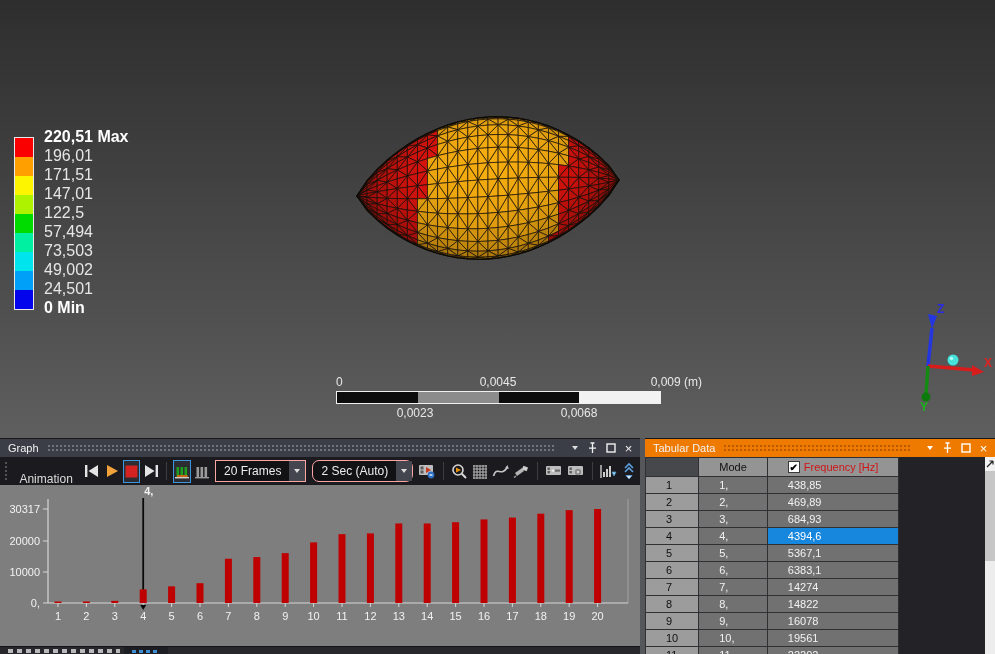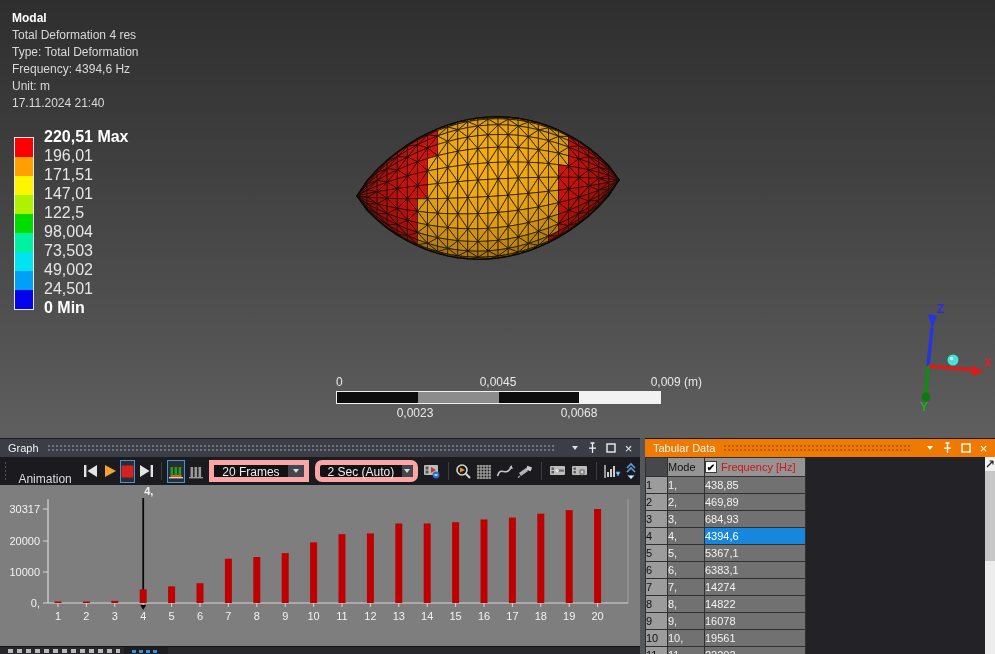--- a/index.html
+++ b/index.html
@@ -43,21 +43,21 @@
   .graph-panel{position:absolute;left:0;top:438px;width:640px;height:216px;background:#7e7e7e;border-top:1px solid #17171a;}
   .graph-title{background:#3b3e47;}
   .graph-toolbar{position:absolute;left:0;top:18px;width:640px;height:28px;background:#1b1b1f;
      display:flex;align-items:center;padding-left:4px;gap:2px;color:#dcdcdc;font-size:12px;}
   .gripper{width:5px;height:20px;margin-right:4px;
      background-image:radial-gradient(rgba(255,255,255,.25) 1px,transparent 1.1px);background-size:4px 4px;}
   .anim-label{margin:16px 8px 0 6px;}
   .tbtn{width:25px;height:23px;display:flex;align-items:center;justify-content:center;border:1px solid transparent;}
   .tbtn.selected{border:1px solid #3e96dd;background:#2c2d33;}
   .tsep{width:1px;height:18px;background:#3c3c42;margin:0 4px;}
-  .combo{display:flex;align-items:flex-start;height:22px;background:#121214;border:5px solid #fca5a5;
+  .combo{display:flex;align-items:center;height:22px;background:#121214;border:1px solid #fca5a5;
      color:#ececec;font-size:12px;margin:0 2px;}
   .combo .val{padding:0 8px;flex:1;white-space:nowrap;}
   .combo .arrow{width:16px;align-self:stretch;background:#43464e;display:flex;align-items:center;justify-content:center;}
   .caret{width:0;height:0;border-left:4px solid transparent;border-right:4px solid transparent;border-top:5px solid #dcdcdc;}
   .caret.small{border-left-width:3px;border-right-width:3px;border-top-width:4px;}
   .chart-area{position:absolute;left:0;top:46px;width:640px;height:161px;background:#7e7e7e;}
   .chart-area svg{display:block;}
   .ctext{fill:#f2f2f2;font-size:11px;font-family:"Liberation Sans",sans-serif;}
   .clip-strip{position:absolute;left:0;top:207px;width:640px;height:9px;background:#28282c;border-top:1px solid #141417;}
   .clip-strip .frag1{position:absolute;left:8px;top:2px;width:112px;height:4px;
@@ -65,21 +65,21 @@
   .clip-strip .frag2{position:absolute;left:124px;top:0;width:44px;height:9px;background:#1d1e24;}
   .clip-strip .frag2 i{position:absolute;left:8px;top:3px;width:26px;height:3px;display:block;
      background:repeating-linear-gradient(90deg,#3f8fd0 0 4px,transparent 4px 7px);}
 
   .vsplitter{position:absolute;left:640px;top:438px;width:5px;height:216px;background:#55575b;}
 
   .tab-panel{position:absolute;left:645px;top:438px;width:350px;height:276px;background:#232327;border-top:1px solid #17171a;}
   .tab-title{background:#ef7a00;}
   .tab-title .dots{background-image:radial-gradient(rgba(120,50,0,.45) 1px,transparent 1.2px);background-size:4px 4px;}
   .dtable{position:absolute;left:0;top:18px;border-collapse:collapse;}
-  .dtable td{border:1px solid #303034;font-size:11px;height:17px;padding:0 0;white-space:nowrap;}
+  .dtable td{border:1px solid #303034;font-size:11px;height:17px;padding:0 20px;white-space:nowrap;}
   .dtable .hrow td{height:19px;}
   .cell-corner{width:22px;background:#46484c;}
   .cell-h{background:#949494;color:#111;}
   .col-mode{width:37px;}
   .col-freq{width:101px;}
   .cell-n{background:#9c9c9c;color:#101010;}
   .cell-d{background:#717171;color:#f2f2f2;}
   .cell-d.sel{background:#1787de;color:#fff;}
   .freq-head{display:flex;align-items:center;gap:4px;color:#d01414;}
   .checkbox{width:12px;height:12px;background:#fff;border:1px solid #3a3a3a;color:#000;
@@ -768,48 +768,40 @@
         <polygon points="608.9,189.0 619.0,180.0 608.9,191.7" fill="rgb(133,11,8)" stroke="#16100a" stroke-width="0.7" stroke-linejoin="round"></polygon>
         <polygon points="619.0,180.0 619.0,180.0 608.9,193.7" fill="rgb(123,10,7)" stroke="#16100a" stroke-width="0.7" stroke-linejoin="round"></polygon>
         <polygon points="619.0,180.0 608.9,193.7 608.9,191.7" fill="rgb(123,10,7)" stroke="#16100a" stroke-width="0.7" stroke-linejoin="round"></polygon>
         <polygon points="608.9,193.7 619.0,180.0 619.0,180.0" fill="rgb(112,9,6)" stroke="#16100a" stroke-width="0.7" stroke-linejoin="round"></polygon>
         <polygon points="608.9,193.7 619.0,180.0 608.9,195.0" fill="rgb(112,9,6)" stroke="#16100a" stroke-width="0.7" stroke-linejoin="round"></polygon>
         <polygon points="619.0,180.0 619.0,180.0 608.9,195.4" fill="rgb(98,8,5)" stroke="#16100a" stroke-width="0.7" stroke-linejoin="round"></polygon>
         <polygon points="619.0,180.0 608.9,195.4 608.9,195.0" fill="rgb(98,8,5)" stroke="#16100a" stroke-width="0.7" stroke-linejoin="round"></polygon>
         <path d="M357,196 L367.1,180.6 L377.2,169.5 L387.2,160.1 L397.3,152.0 L407.4,144.9 L417.5,138.7 L427.5,133.4 L437.6,128.8 L447.7,125.0 L457.8,122.0 L467.8,119.6 L477.9,118.0 L488.0,117.0 L498.1,116.7 L508.2,117.2 L518.2,118.3 L528.3,120.1 L538.4,122.7 L548.5,126.0 L558.5,130.1 L568.6,135.0 L578.7,140.9 L588.8,147.8 L598.8,155.9 L608.9,165.8 L619.0,180.0 L619.0,180.0 L608.9,195.4 L598.8,206.5 L588.8,215.9 L578.7,224.0 L568.6,231.1 L558.5,237.3 L548.5,242.6 L538.4,247.2 L528.3,251.0 L518.2,254.0 L508.2,256.4 L498.1,258.0 L488.0,259.0 L477.9,259.3 L467.8,258.8 L457.8,257.7 L447.7,255.9 L437.6,253.3 L427.5,250.0 L417.5,245.9 L407.4,241.0 L397.3,235.1 L387.2,228.2 L377.2,220.1 L367.1,210.2 L357.0,196.0 Z" fill="none" stroke="#0c0a06" stroke-width="1.4"></path>
       </svg>
 
-    <div class="info-block">
-      <div class="title">Modal</div>
-      <div>Total Deformation 4 res</div>
-      <div>Type: Total Deformation</div>
-      <div>Frequency: 4394,6 Hz</div>
-      <div>Unit: m</div>
-      <div>17.11.2024 21:40</div>
-    </div>
 
     <div class="legend">
       <div class="legend-bar" id="legend-bands">
           <div class="band" style="background: rgb(251, 0, 0);"></div>
           <div class="band" style="background: rgb(255, 159, 0);"></div>
           <div class="band" style="background: rgb(253, 244, 0);"></div>
           <div class="band" style="background: rgb(174, 242, 0);"></div>
           <div class="band" style="background: rgb(0, 220, 0);"></div>
           <div class="band" style="background: rgb(0, 240, 162);"></div>
           <div class="band" style="background: rgb(0, 228, 238);"></div>
           <div class="band" style="background: rgb(0, 160, 248);"></div>
           <div class="band" style="background: rgb(4, 4, 236);"></div>
         </div>
       <div class="legend-labels" id="legend-labels">
           <div class="legend-label strong" style="top: -8px;">220,51 Max</div>
           <div class="legend-label" style="top: 11px;">196,01</div>
           <div class="legend-label" style="top: 30px;">171,51</div>
           <div class="legend-label" style="top: 49px;">147,01</div>
           <div class="legend-label" style="top: 68px;">122,5</div>
-          <div class="legend-label" style="top: 87px;">98,004</div>
+          <div class="legend-label" style="top: 87px;">57,494</div>
           <div class="legend-label" style="top: 106px; text-align: right;">73,503</div>
           <div class="legend-label" style="top: 125px;">49,002</div>
           <div class="legend-label" style="top: 144px;">24,501</div>
           <div class="legend-label strong" style="top: 163px;">0 Min</div>
         </div>
     </div>
 
     <div class="ruler">
       <div class="ruler-top">
         <span class="l">0</span>

